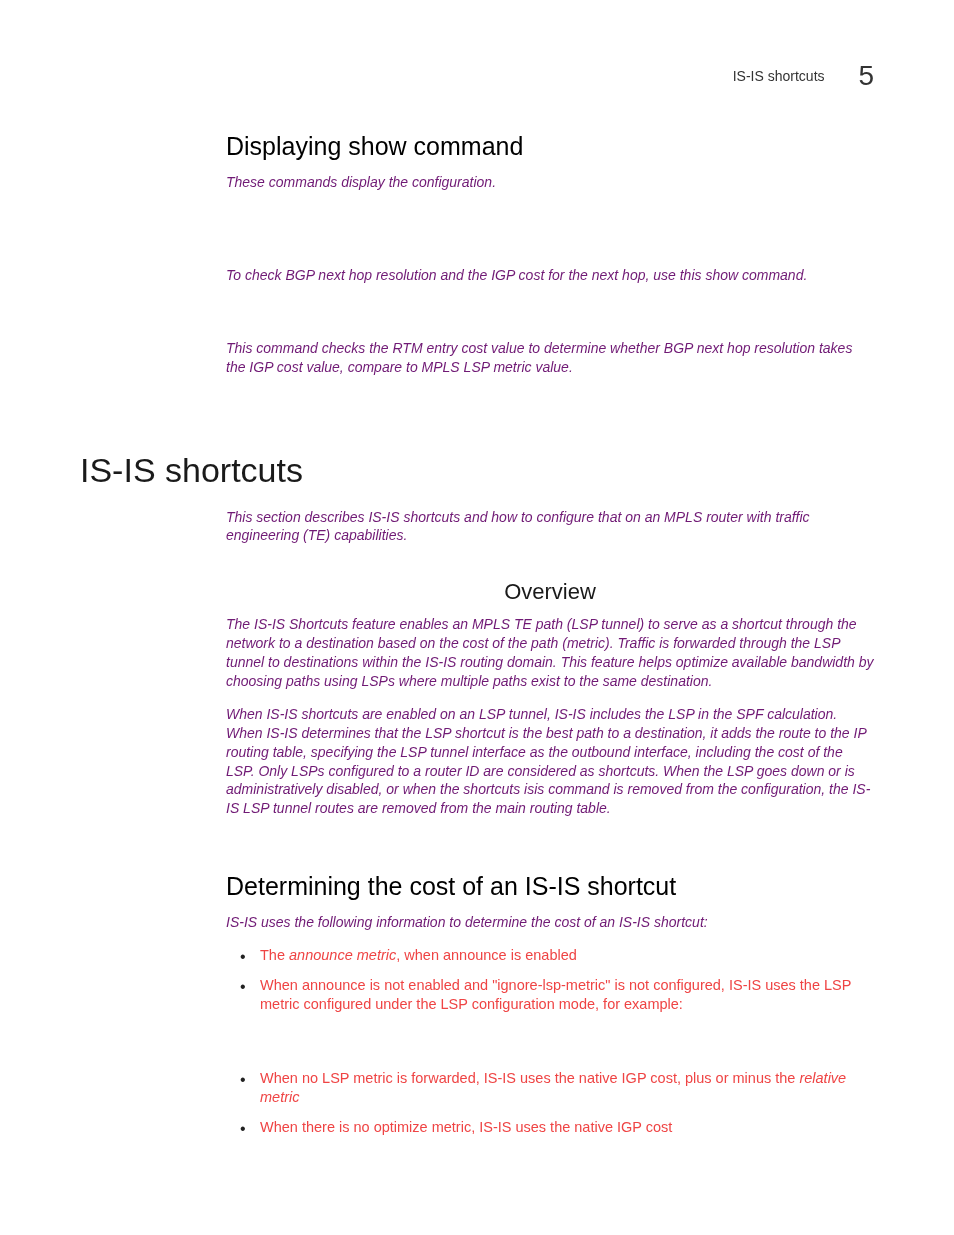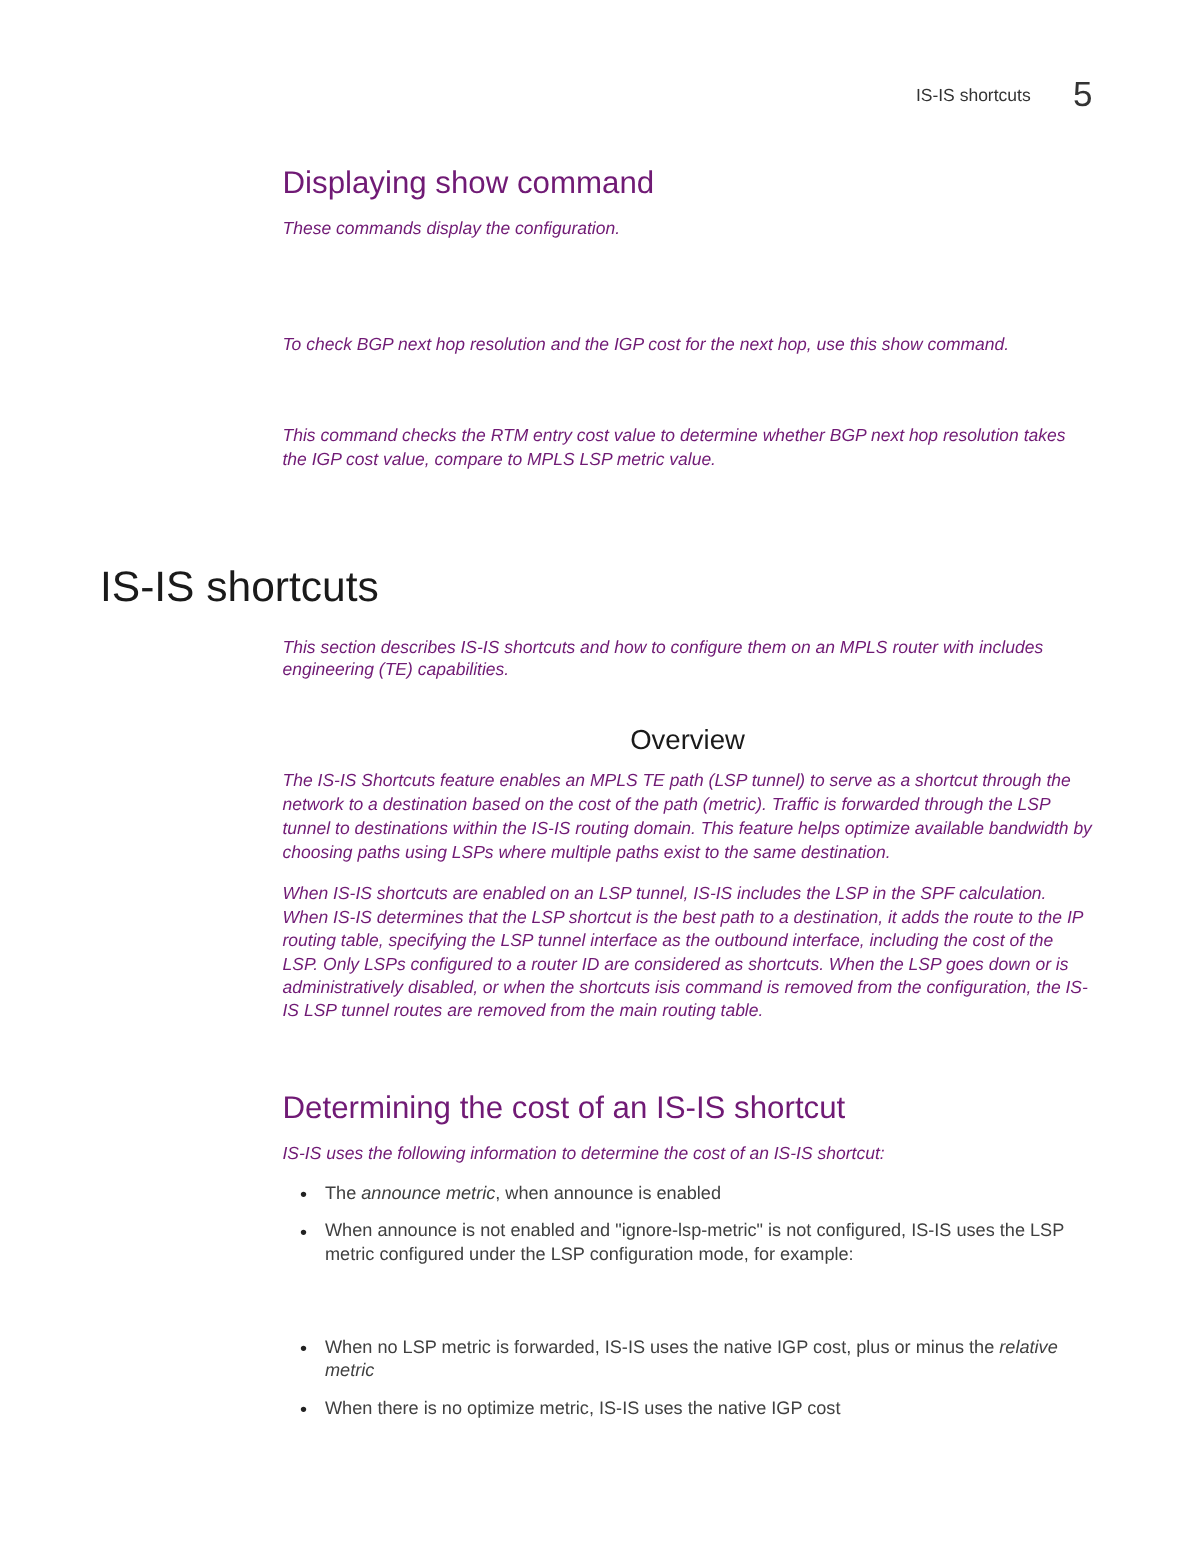--- a/index.html
+++ b/index.html
@@ -44,21 +44,21 @@
     font-size: 34px;
     margin: 0 0 18px 0;
     letter-spacing: 0px;
     color: #1a1a1a;
   }
   h2.section {
     font-family: "Arial Narrow", Arial, sans-serif;
     font-weight: 400;
     font-size: 25px;
     margin: 0 0 12px 0;
-    color: #701a75;
+    color: #000000;
   }
   h3.subsection {
     font-family: "Arial Narrow", Arial, sans-serif;
     font-weight: 400;
     font-size: 22px;
     margin: 0 0 10px 0;
     color: #1a1a1a;
     text-align: center;
   }
   p {
@@ -75,21 +75,21 @@
     list-style: none;
     padding: 0;
     margin: 0 0 14px 0;
   }
   ul.bullets li {
     font-size: 14.5px;
     line-height: 1.35;
     position: relative;
     padding-left: 34px;
     margin-bottom: 10px;
-    color: #404040;
+    color: #ef4444;
   }
   ul.bullets li::before {
     content: "•";
     position: absolute;
     left: 14px;
     top: 0;
     font-size: 16px;
     color: #222;
   }
   em { font-style: italic; }
@@ -111,21 +111,21 @@
     <p>To check BGP next hop resolution and the IGP cost for the next hop, use this show command.</p>
     <div class="gap-md"></div>
     <p>This command checks the RTM entry cost value to determine whether BGP next hop resolution takes the IGP cost value, compare to MPLS LSP metric value.</p>
   </div>
 
   <div class="gap-lg"></div>
 
   <h1 class="chapter">IS-IS shortcuts</h1>
 
   <div class="content">
-    <p>This section describes IS-IS shortcuts and how to configure them on an MPLS router with includes engineering (TE) capabilities.</p>
+    <p>This section describes IS-IS shortcuts and how to configure that on an MPLS router with traffic engineering (TE) capabilities.</p>
 
     <div class="gap-sm"></div>
 
     <h3 class="subsection">Overview</h3>
     <p>The IS-IS Shortcuts feature enables an MPLS TE path (LSP tunnel) to serve as a shortcut through the network to a destination based on the cost of the path (metric). Traffic is forwarded through the LSP tunnel to destinations within the IS-IS routing domain. This feature helps optimize available bandwidth by choosing paths using LSPs where multiple paths exist to the same destination.</p>
     <p>When IS-IS shortcuts are enabled on an LSP tunnel, IS-IS includes the LSP in the SPF calculation. When IS-IS determines that the LSP shortcut is the best path to a destination, it adds the route to the IP routing table, specifying the LSP tunnel interface as the outbound interface, including the cost of the LSP. Only LSPs configured to a router ID are considered as shortcuts. When the LSP goes down or is administratively disabled, or when the shortcuts isis command is removed from the configuration, the IS-IS LSP tunnel routes are removed from the main routing table.</p>
 
     <div class="gap-md"></div>
 
     <h2 class="section">Determining the cost of an IS-IS shortcut</h2>

